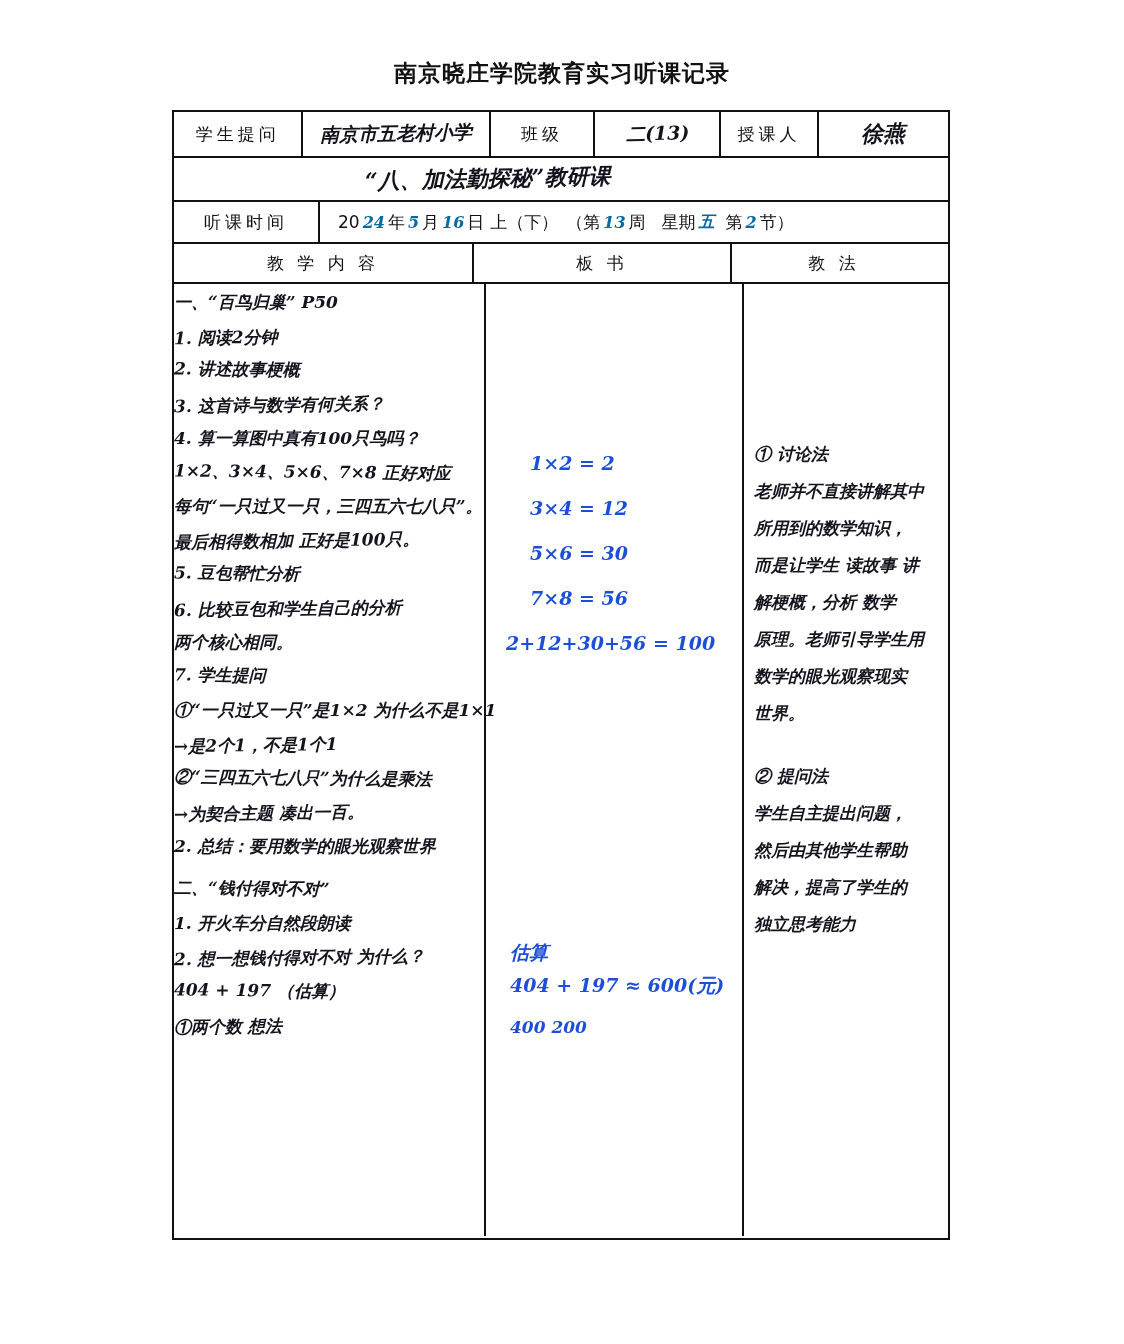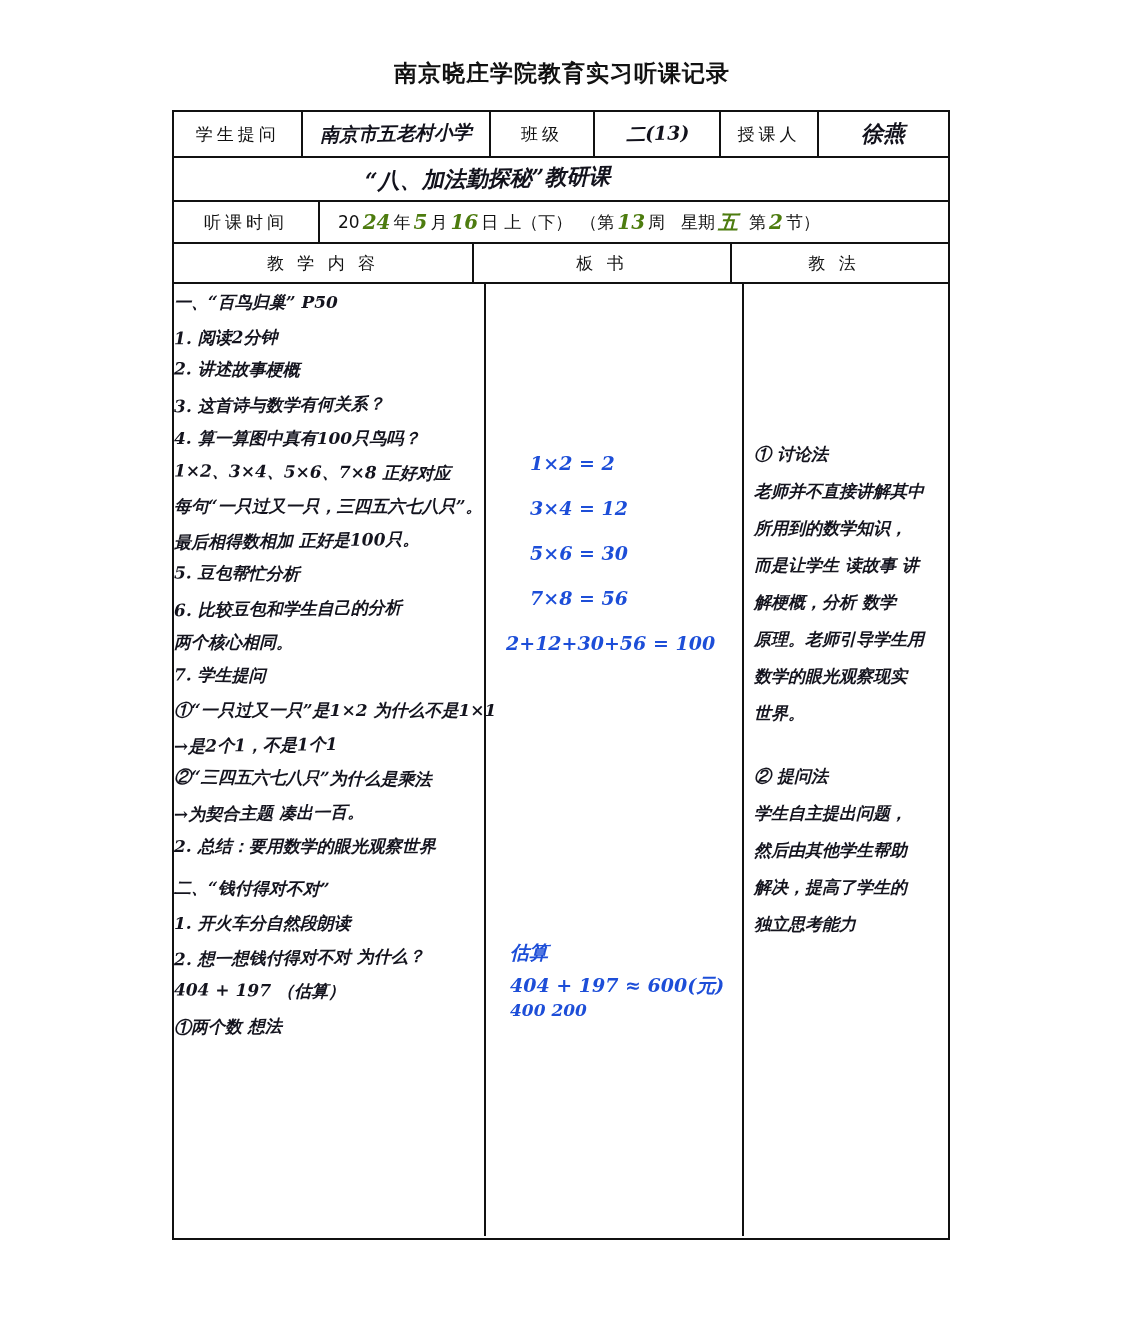--- a/index.html
+++ b/index.html
@@ -146,23 +146,23 @@
     white-space: nowrap;
     color: #14141e;
   }
   .method-top { margin-top: 152px; margin-left: 4px; }
   .method-gap { height: 26px; }
 
   .inline-fill {
     font-family: "DejaVu Serif", serif;
     font-style: italic;
     font-weight: bold;
-    font-size: 20px;
+    font-size: 16px;
     padding: 0 3px;
-    color: #4d7c0f;
+    color: #0369a1;
   }
   .printed {
     font-family: "DejaVu Sans", sans-serif;
     font-size: 17px;
   }
 </style>
 </head>
 <body>
 
 <div class="page">
@@ -267,21 +267,21 @@
         <div class="board">
           <div class="board-top">
             <div class="bl">1×2 = 2</div>
             <div class="bl">3×4 = 12</div>
             <div class="bl">5×6 = 30</div>
             <div class="bl">7×8 = 56</div>
             <div class="bl" style="margin-left:-24px;">2+12+30+56 = 100</div>
           </div>
           <div class="board-bottom">
             <div class="bl" style="margin-bottom:14px;">估算</div>
-            <div class="bl" style="margin-bottom:7px;">404 + 197 ≈ 600(元)</div>
+            <div class="bl" style="margin-bottom:24px;">404 + 197 ≈ 600(元)</div>
             <div class="bl" style="font-size:17px;">400        200</div>
           </div>
         </div>
       </div>
 
       <div class="cell c3">
         <div class="method method-top">
           <div class="ml">① 讨论法</div>
           <div class="ml">老师并不直接讲解其中</div>
           <div class="ml">所用到的数学知识，</div>

